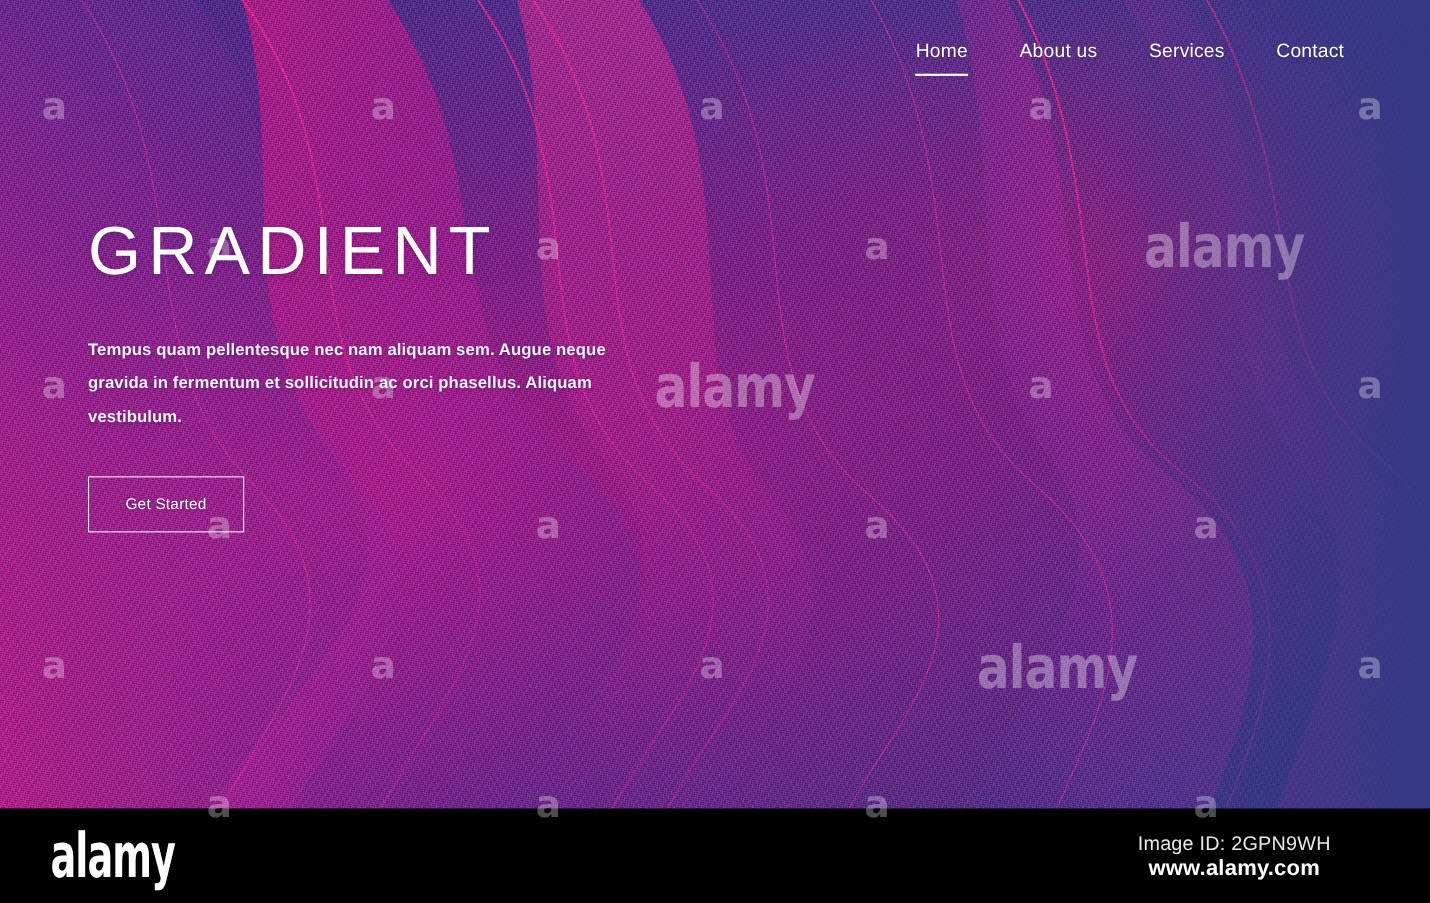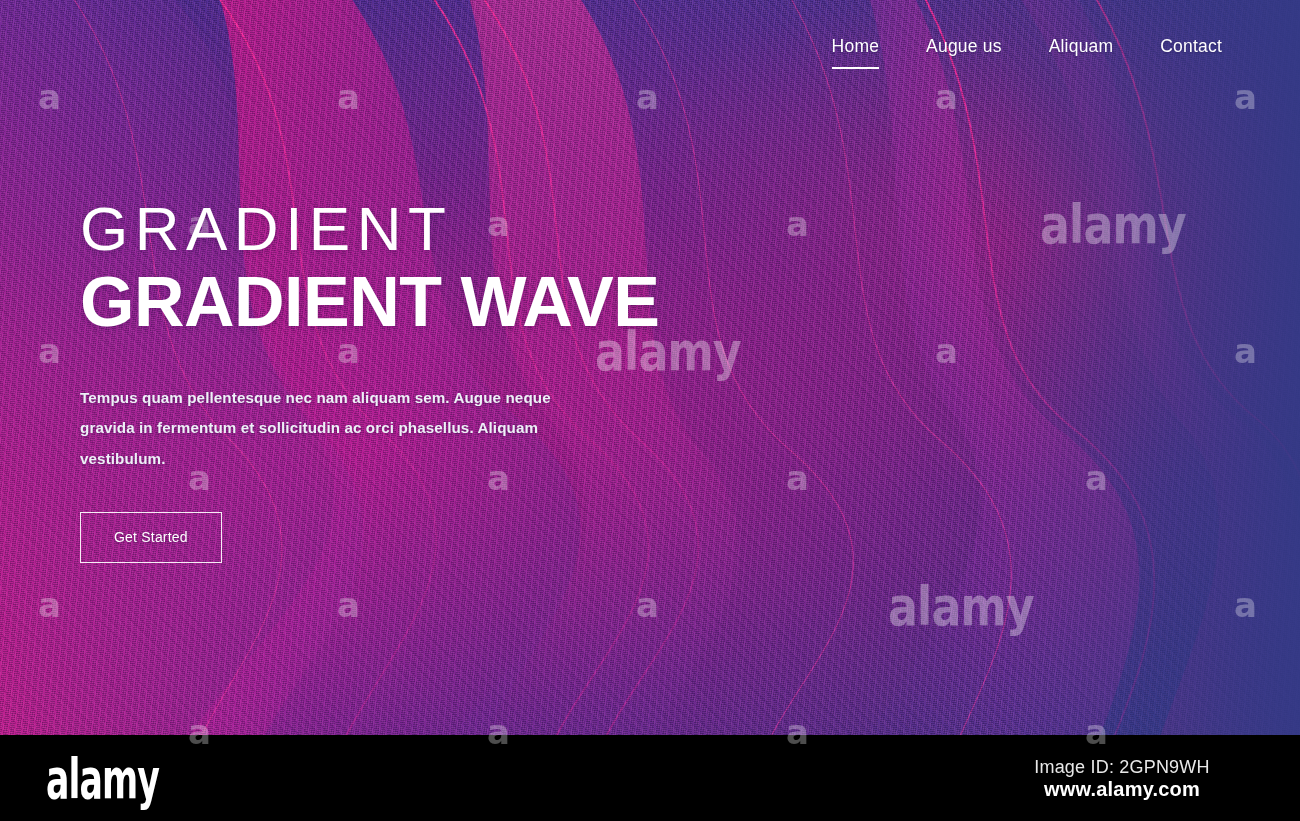--- a/index.html
+++ b/index.html
@@ -243,28 +243,27 @@
         </g>
       </svg>
     </div>
 
     <div class="moire"></div>
     <div class="moire2"></div>
     <div class="vignette-right"></div>
 
     <nav id="nav">
       <a class="nav-link active" href="#">Home</a>
-      <a class="nav-link" href="#">Augue us</a>
-      <a class="nav-link" href="#">Aliquam</a>
+      <a class="nav-link" href="#">About us</a>
+      <a class="nav-link" href="#">Services</a>
       <a class="nav-link" href="#">Contact</a>
     </nav>
 
     <div id="hero-copy">
       <div class="title-thin">GRADIENT</div>
-      <div class="title-bold">GRADIENT WAVE</div>
       <p id="hero-desc">Tempus quam pellentesque nec nam aliquam sem. Augue neque gravida in fermentum et sollicitudin ac orci phasellus. Aliquam vestibulum.</p>
       <button id="cta">Get Started</button>
     </div>
 
     <div class="wm-layer">
       <span class="wm-a" style="left:38px;  top:80px;">a</span>
       <span class="wm-a" style="left:337px; top:80px;">a</span>
       <span class="wm-a" style="left:636px; top:80px;">a</span>
       <span class="wm-a" style="left:935px; top:80px;">a</span>
       <span class="wm-a" style="left:1234px;top:80px;">a</span>

